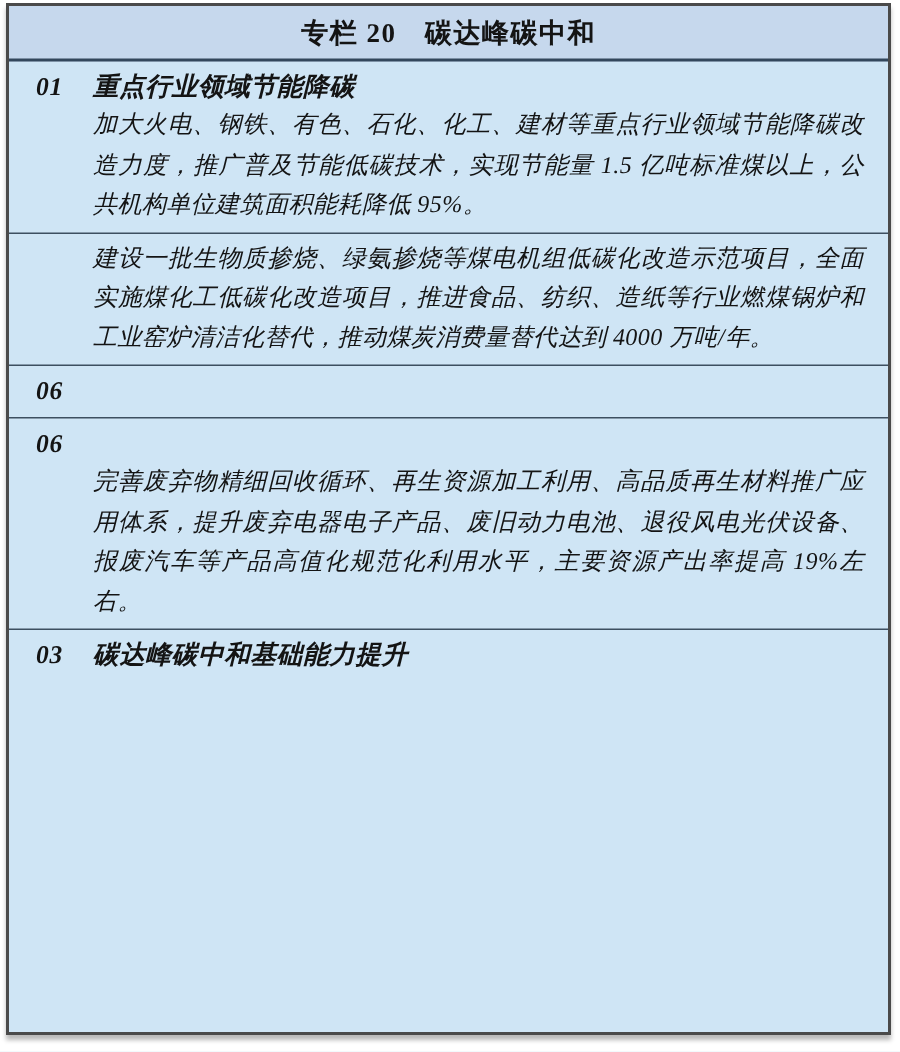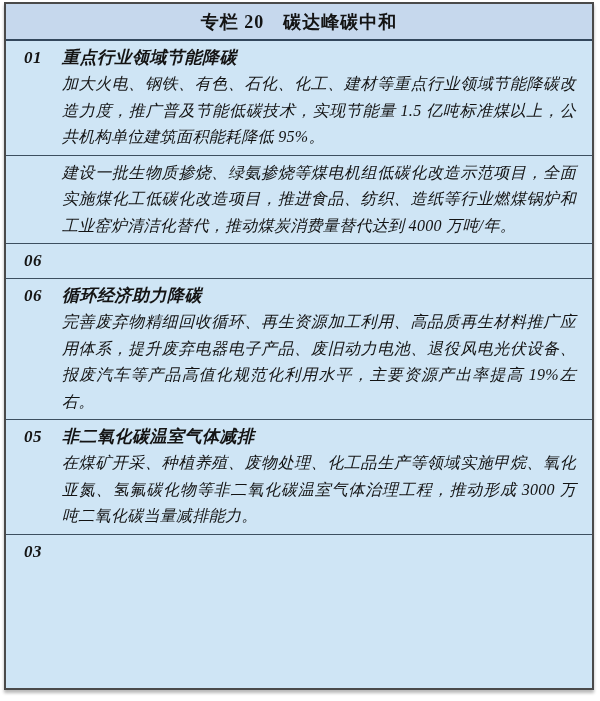--- a/index.html
+++ b/index.html
@@ -84,33 +84,26 @@
 
   <div class="section">
     <div class="section-head">
       <span class="num">06</span>
     </div>
   </div>
 
   <div class="section">
     <div class="section-head">
       <span class="num">06</span>
-      <span class="stitle">循环经济助力降碳</span>
     </div>
     <p class="sbody">完善废弃物精细回收循环、再生资源加工利用、高品质再生材料推广应用体系，提升废弃电器电子产品、废旧动力电池、退役风电光伏设备、报废汽车等产品高值化规范化利用水平，主要资源产出率提高 19%左右。</p>
   </div>
 
-  <div class="section">
-    <div class="section-head">
-      <span class="num">05</span>
-      <span class="stitle">非二氧化碳温室气体减排</span>
-    </div>
-    <p class="sbody">在煤矿开采、种植养殖、废物处理、化工品生产等领域实施甲烷、氧化亚氮、氢氟碳化物等非二氧化碳温室气体治理工程，推动形成 3000 万吨二氧化碳当量减排能力。</p>
-  </div>
 
   <div class="section">
     <div class="section-head">
       <span class="num">03</span>
+      <span class="stitle">碳达峰碳中和基础能力提升</span>
     </div>
 
   </div>
 </div>
 </div>
 
 </body></html>

